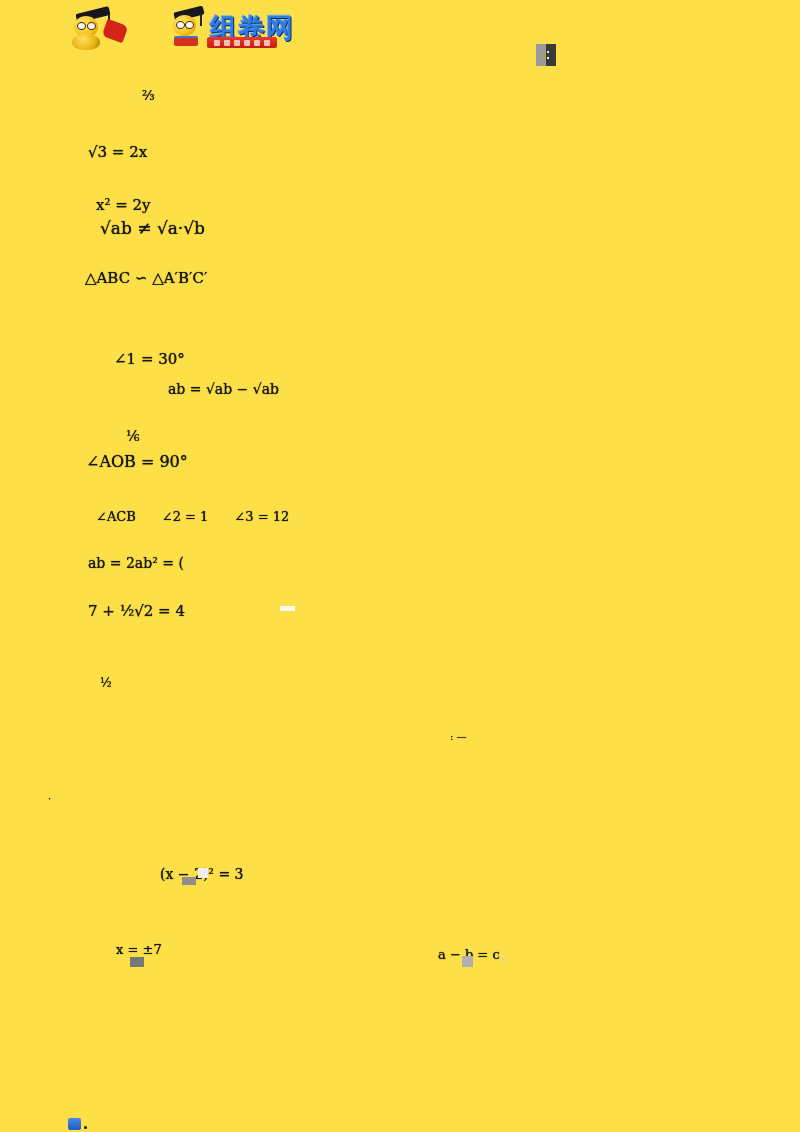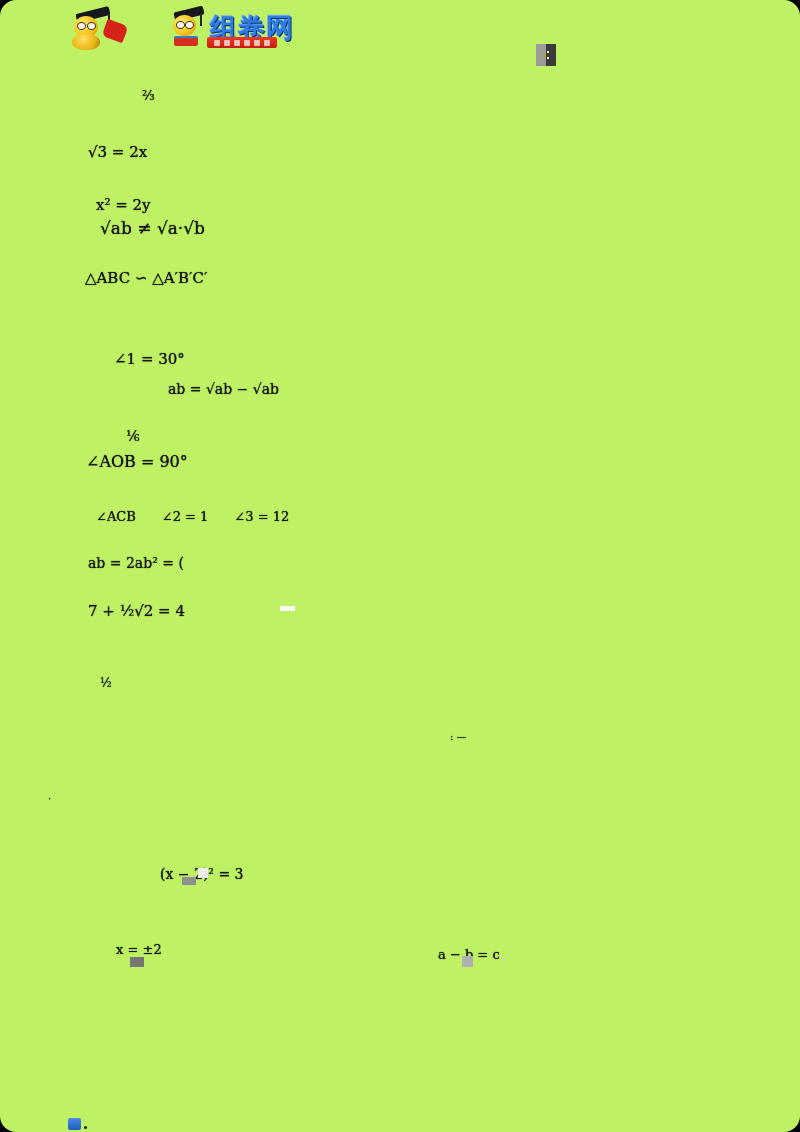--- a/index.html
+++ b/index.html
@@ -1,21 +1,20 @@
 <!DOCTYPE html>
 <html><head>
 <meta charset="utf-8">
 <style>
   * { margin:0; padding:0; box-sizing:border-box; }
   html,body { background:#000; }
   #page {
     position:relative; width:800px; height:1132px;
-    background:#bef264; overflow:hidden;
+    background:#fde047; overflow:hidden;
     font-family:"DejaVu Serif", serif;
-    border-radius:16px;
   }
 
   
   .mascot { position:absolute; }
   .mascot .cap {
     position:absolute; background:#16181d; transform:rotate(-14deg);
     border-radius:2px;
   }
   .mascot .tassel { position:absolute; width:2px; background:#23262e; }
   .mascot .face {
@@ -147,21 +146,21 @@
       <div class="math-line" style="left: 168px; top: 381px; font-size: 14px;">ab = √ab − √ab</div>
       <div class="math-line" style="left: 126px; top: 428px; font-size: 14px;">⅙</div>
       <div class="math-line" style="left: 86px; top: 452px; font-size: 16px;">∠AOB = 90°</div>
       <div class="math-line" style="left: 96px; top: 508px; font-size: 13px;">∠ACB　　∠2 = 1　　∠3 = 12</div>
       <div class="math-line" style="left: 88px; top: 555px; font-size: 14px;">ab = 2ab² = (</div>
       <div class="math-line" style="left: 88px; top: 602px; font-size: 15px;">7 + ½√2 = 4</div>
       <div class="math-line" style="left: 100px; top: 676px; font-size: 12px;">½</div>
       <div class="math-line" style="left: 450px; top: 731px; font-size: 10px;">: —</div>
       <div class="math-line" style="left: 48px; top: 793px; font-size: 10px;">·</div>
       <div class="math-line" style="left: 160px; top: 866px; font-size: 14px;">(x − 2)² = 3</div>
-      <div class="math-line" style="left: 116px; top: 942px; font-size: 13px;">x = ±2</div>
+      <div class="math-line" style="left: 116px; top: 942px; font-size: 13px;">x = ±7</div>
       <div class="math-line" style="left: 438px; top: 947px; font-size: 13px;">a − b = c</div>
     </div>
   <div id="marks-layer">
       <div class="mark" style="left: 280px; top: 606px; width: 15px; height: 5px; background: rgb(251, 251, 251);"></div>
       <div class="mark" style="left: 198px; top: 868px; width: 10px; height: 10px; background: rgb(239, 239, 239);"></div>
       <div class="mark" style="left: 182px; top: 877px; width: 14px; height: 8px; background: rgb(143, 143, 143);"></div>
       <div class="mark" style="left: 130px; top: 957px; width: 14px; height: 10px; background: rgb(119, 119, 119);"></div>
       <div class="mark" style="left: 462px; top: 956px; width: 11px; height: 11px; background: rgb(176, 176, 176);"></div>
       <div class="mark" style="left: 502px; top: 958px; width: 3px; height: 3px; background: rgb(204, 204, 204); border-radius: 50%;"></div>
     </div>

